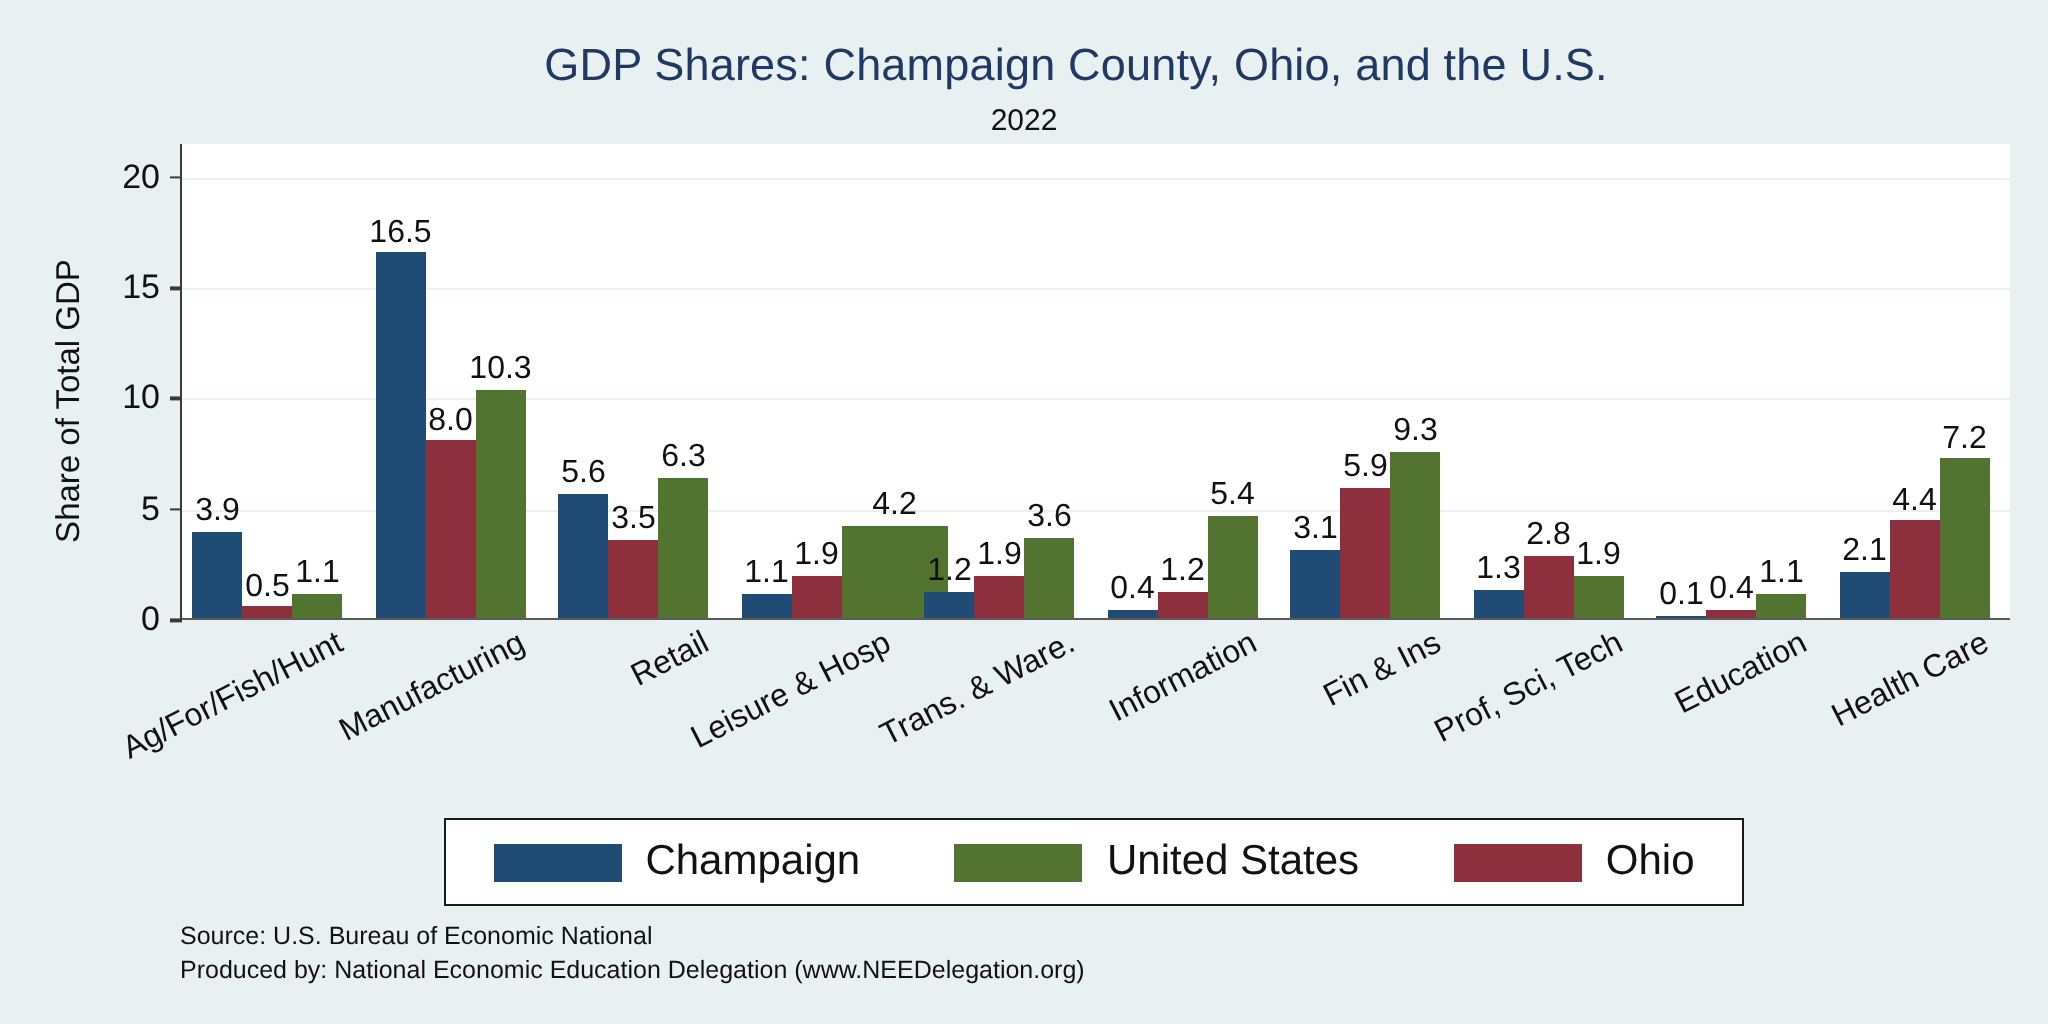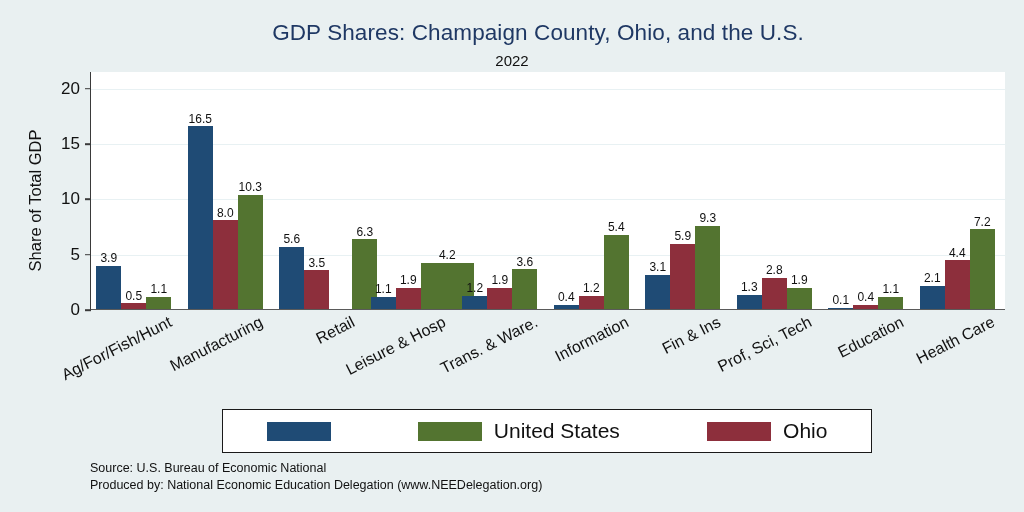--- a/index.html
+++ b/index.html
@@ -104,21 +104,21 @@
   .bar {
     position: absolute;
     bottom: 0;
   }
   .bar-value {
     position: absolute;
     bottom: 100%;
     left: 50%;
     transform: translateX(-50%);
     margin-bottom: 1px;
-    font-size: 12px;
+    font-size: 16px;
     color: #111;
     white-space: nowrap;
     line-height: 1.05;
   }
 
   
   .xlabel {
     position: absolute;
     top: 314px;
     font-size: 16px;
@@ -215,21 +215,21 @@
           <div class="bar-value">10.3</div>
         </div>
       </div>
       <div class="group" style="left: 188.25px; width: 75px;">
         <div class="bar" style="left: 0px; width: 25px; height: 61.9907px; background: rgb(31, 75, 117);">
           <div class="bar-value">5.6</div>
         </div>
         <div class="bar" style="left: 25px; width: 25px; height: 38.7442px; background: rgb(141, 47, 60);">
           <div class="bar-value">3.5</div>
         </div>
-        <div class="bar" style="left: 50px; width: 25px; height: 69.7395px; background: rgb(83, 116, 48); margin-left: 23px;">
+        <div class="bar" style="left: 50px; width: 25px; height: 69.7395px; background: rgb(83, 116, 48);">
           <div class="bar-value">6.3</div>
         </div>
       </div>
       <div class="group" style="left: 279.75px; width: 75px;">
         <div class="bar" style="left: 0px; width: 25px; height: 12.1767px; background: rgb(31, 75, 117);">
           <div class="bar-value">1.1</div>
         </div>
         <div class="bar" style="left: 25px; width: 25px; height: 21.0326px; background: rgb(141, 47, 60);">
           <div class="bar-value">1.9</div>
         </div>
@@ -248,21 +248,21 @@
           <div class="bar-value">3.6</div>
         </div>
       </div>
       <div class="group" style="left: 462.75px; width: 75px;">
         <div class="bar" style="left: 0px; width: 25px; height: 4.42791px; background: rgb(31, 75, 117);">
           <div class="bar-value">0.4</div>
         </div>
         <div class="bar" style="left: 25px; width: 25px; height: 13.2837px; background: rgb(141, 47, 60);">
           <div class="bar-value">1.2</div>
         </div>
-        <div class="bar" style="left: 50px; width: 25px; height: 74px; background: rgb(83, 116, 48);">
+        <div class="bar" style="left: 50px; width: 25px; height: 51px; background: rgb(83, 116, 48);">
           <div class="bar-value">5.4</div>
         </div>
       </div>
       <div class="group" style="left: 554.25px; width: 75px;">
         <div class="bar" style="left: 0px; width: 25px; height: 34.3163px; background: rgb(31, 75, 117);">
           <div class="bar-value">3.1</div>
         </div>
         <div class="bar" style="left: 25px; width: 25px; height: 65.3116px; background: rgb(141, 47, 60);">
           <div class="bar-value">5.9</div>
         </div>
@@ -314,20 +314,21 @@
       <div class="xlabel" style="left: 624.25px;">Information</div>
       <div class="xlabel" style="left: 715.75px;">Fin &amp; Ins</div>
       <div class="xlabel" style="left: 807.25px;">Prof, Sci, Tech</div>
       <div class="xlabel" style="left: 898.75px;">Education</div>
       <div class="xlabel" style="left: 990.25px;">Health Care</div>
     </div>
 
   <div class="legend" id="legend">
       <div class="legend-item">
         <span class="legend-swatch" style="background: rgb(31, 75, 117);"></span>
+        <span class="legend-text">Champaign</span>
       </div>
       <div class="legend-item">
         <span class="legend-swatch" style="background: rgb(83, 116, 48);"></span>
         <span class="legend-text">United States</span>
       </div>
       <div class="legend-item">
         <span class="legend-swatch" style="background: rgb(141, 47, 60);"></span>
         <span class="legend-text">Ohio</span>
       </div>
     </div>

